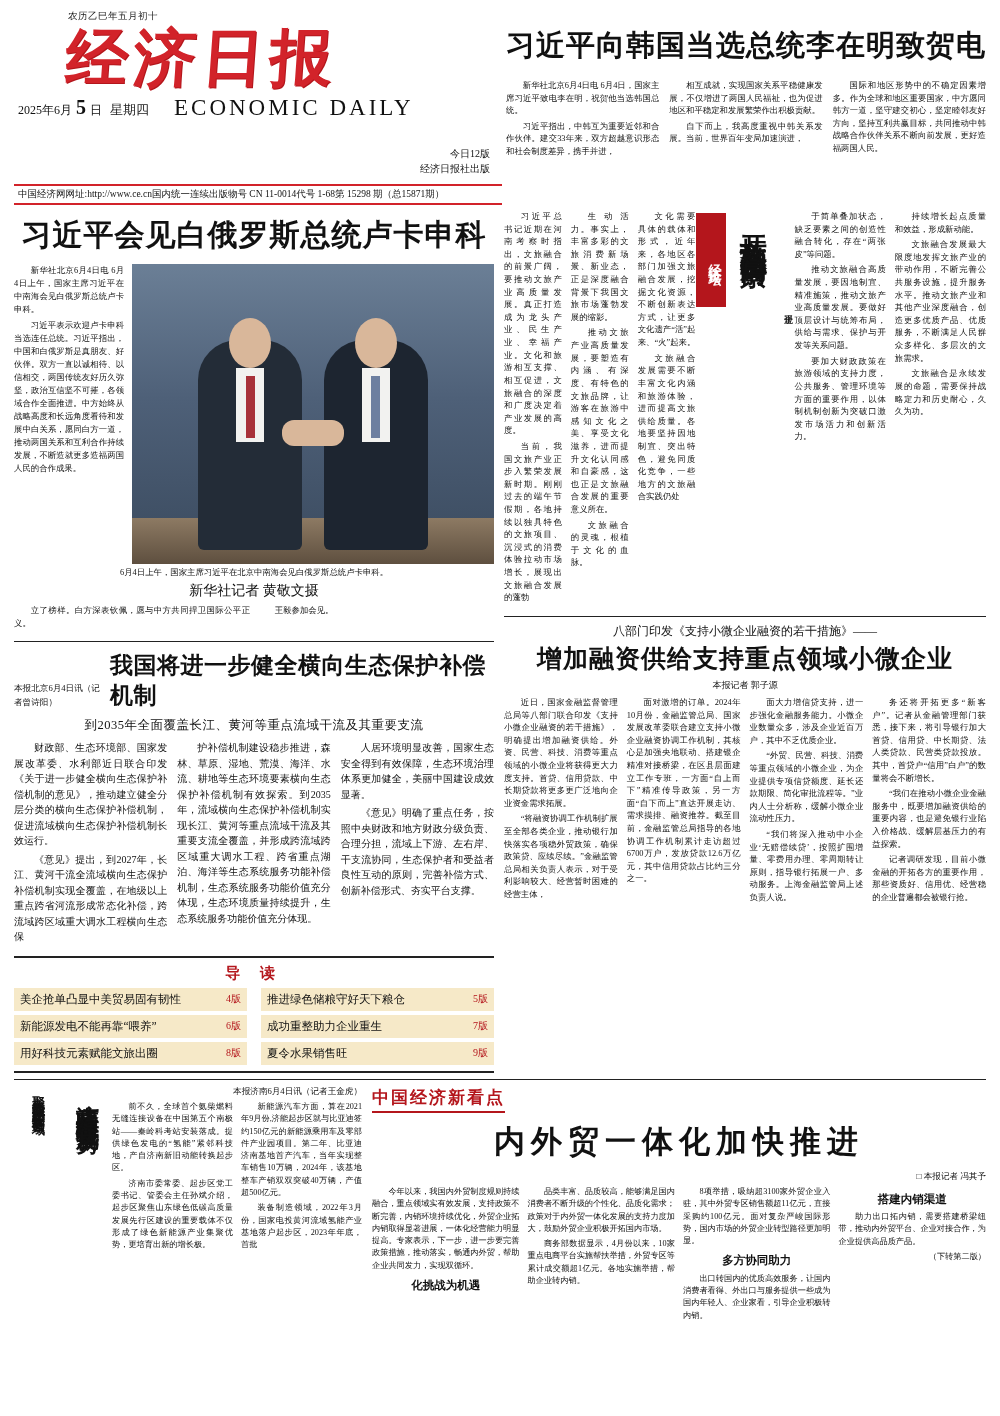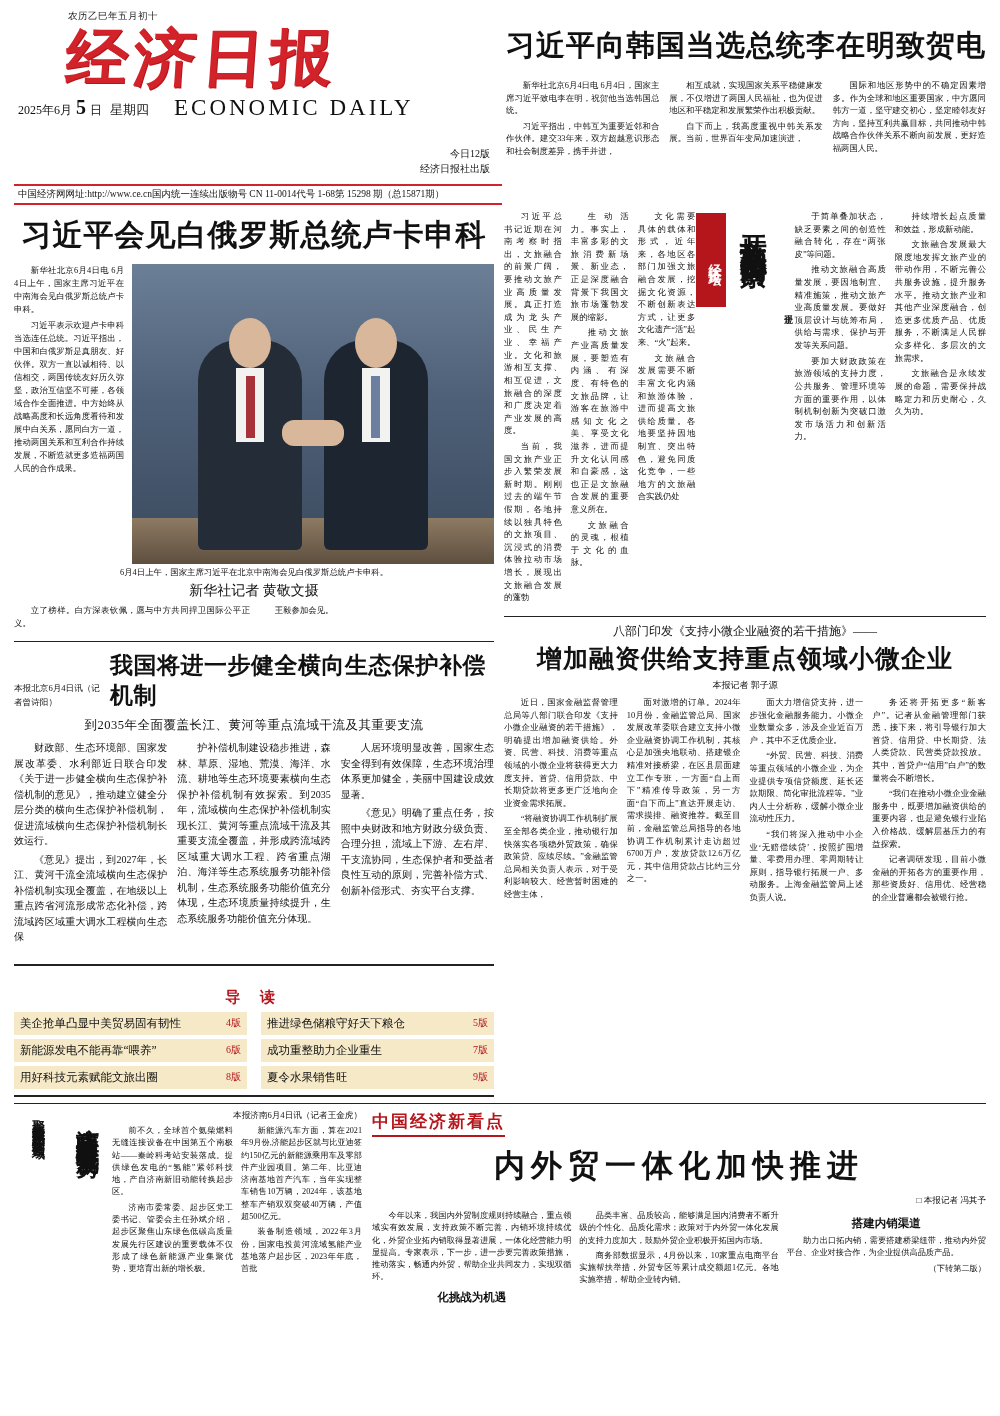--- a/index.html
+++ b/index.html
@@ -247,24 +247,24 @@
     gap: 10px;
     font-size: 10px;
     line-height: 1.55;
     text-align: justify;
   }
   .sec2-cols .col { flex: 1; }
   .sec2-cols p { margin: 0 0 3px 0; text-indent: 2em; }
 
   
   .index-box {
-    margin-top: 16px;
+    margin-top: 8px;
     border-top: 2px solid #222;
     border-bottom: 2px solid #222;
-    padding: 20px 0 6px 0;
+    padding: 4px 0 6px 0;
   }
   .index-title {
     text-align: center;
     font-size: 15px;
     font-weight: bold;
     letter-spacing: 8px;
     margin: 2px 0 5px 0;
     color: #b4161c;
   }
   .index-grid {
@@ -650,20 +650,25 @@
       <div class="bl-cols">
         <div class="col">
           <p>今年以来，我国内外贸制度规则持续融合，重点领域实有效发展，支持政策不断完善，内销环境持续优化，外贸企业拓内销取得显著进展，一体化经营能力明显提高。专家表示，下一步，进一步要完善政策措施，推动落实，畅通内外贸，帮助企业共同发力，实现双循环。</p>
           <div class="sub-h">化挑战为机遇</div>
         </div>
         <div class="col">
           <p>品类丰富、品质较高，能够满足国内消费者不断升级的个性化、品质化需求；政策对于内外贸一体化发展的支持力度加大，鼓励外贸企业积极开拓国内市场。</p>
           <p>商务部数据显示，4月份以来，10家重点电商平台实施帮扶举措，外贸专区等累计成交额超1亿元。各地实施举措，帮助企业转内销。</p>
         </div>
         <div class="col">
+          <p>8项举措，吸纳超3100家外贸企业入驻，其中外贸专区销售额超11亿元，直接采购约100亿元。面对复杂严峻国际形势，国内市场的外贸企业转型路径更加明显。</p>
+          <div class="sub-h">多方协同助力</div>
+          <p>出口转国内的优质高效服务，让国内消费者看得、外出口与服务提供一些成为国内年轻人、企业家看，引导企业积极转内销。</p>
+        </div>
+        <div class="col">
           <div class="sub-h">搭建内销渠道</div>
           <p>助力出口拓内销，需要搭建桥梁纽带，推动内外贸平台、企业对接合作，为企业提供高品质产品。</p>
           <div class="tail-note">（下转第二版）</div>
         </div>
       </div>
     </div>
   </div>
 
 </div>
 

